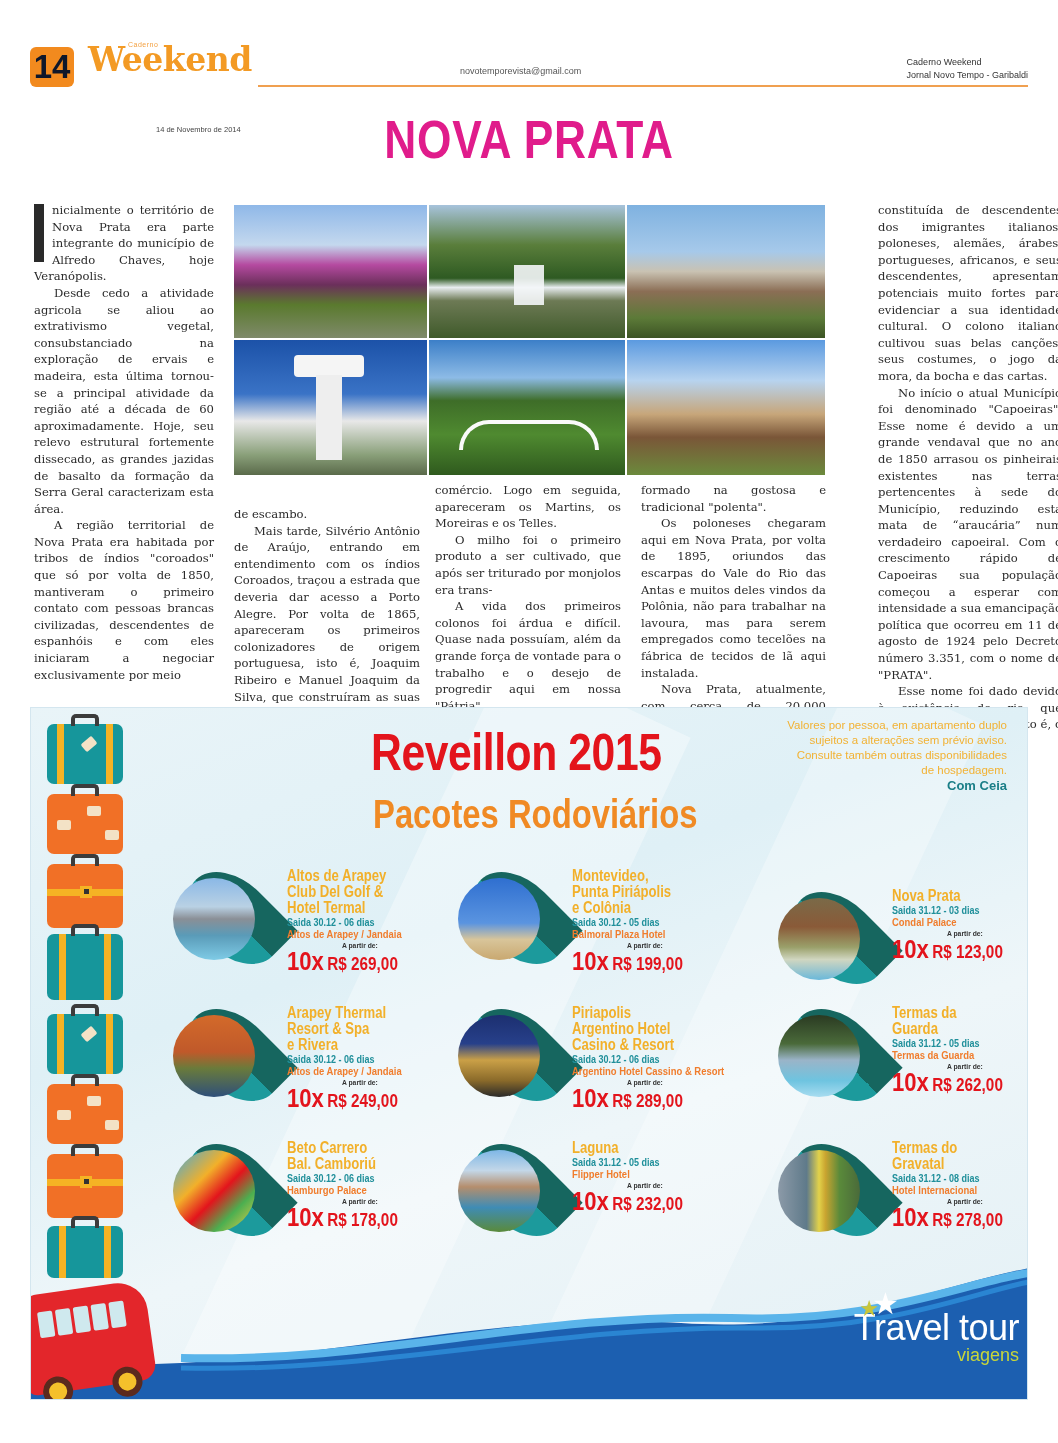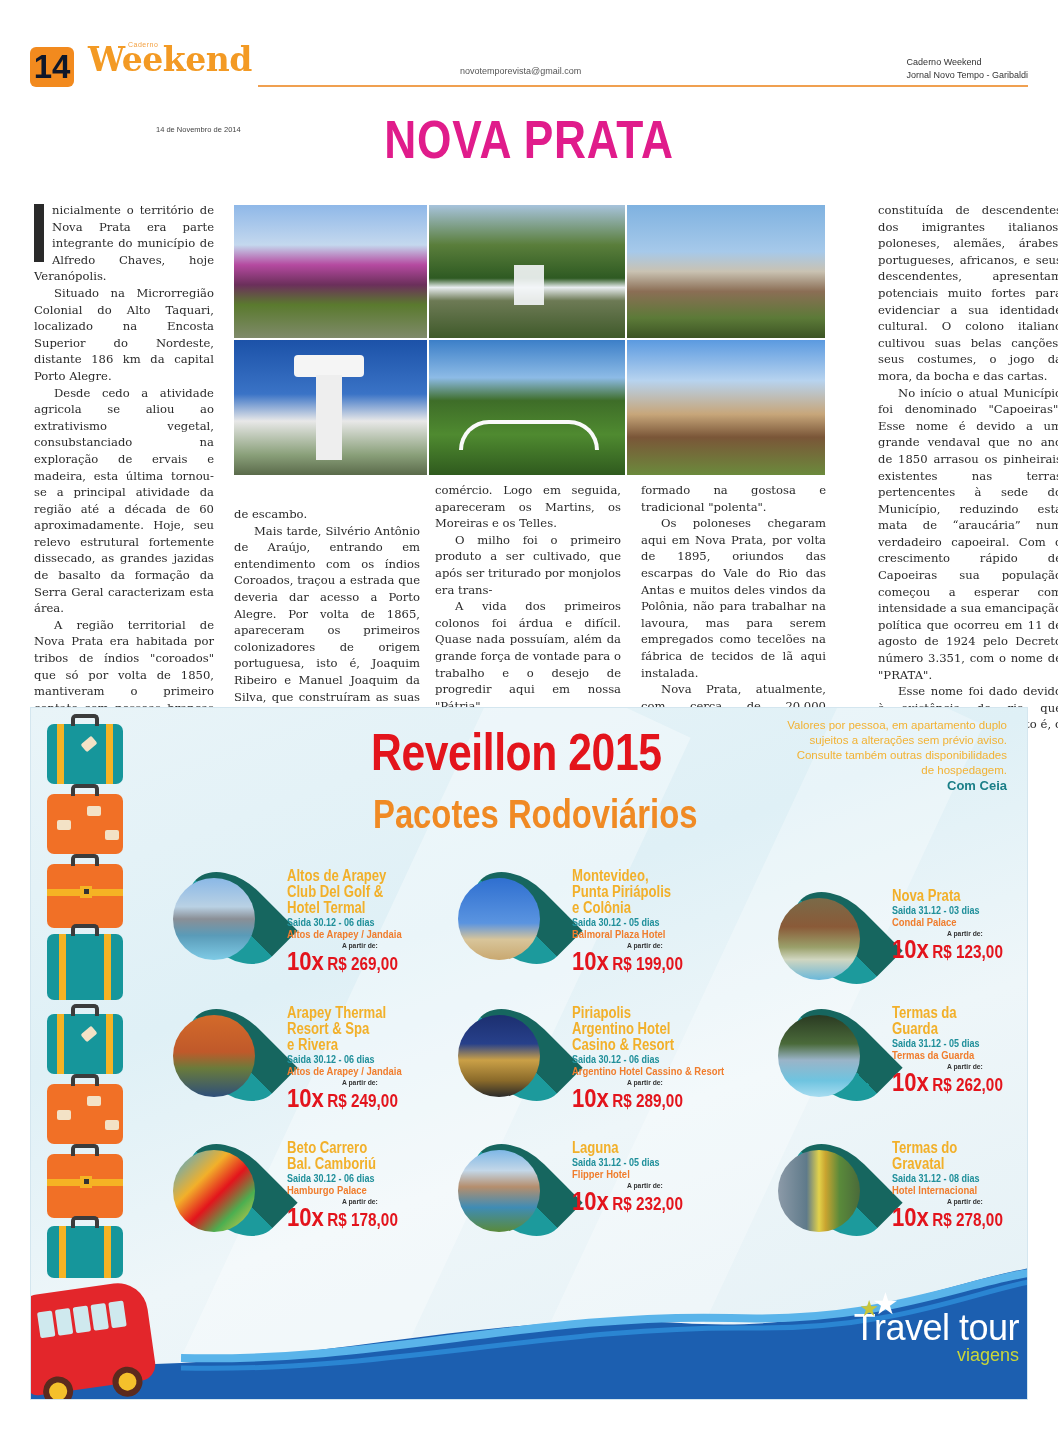--- a/index.html
+++ b/index.html
@@ -120,21 +120,20 @@
     <div>Caderno Weekend</div>
     <div>Jornal Novo Tempo - Garibaldi</div>
   </div>
 </div>
 
 <div class="title">NOVA PRATA</div>
 
 <div class="col col1">
   <span class="dropcap"></span>
   <p class="first">nicialmente o território de Nova Prata era parte integrante do município de Alfredo Chaves, hoje Veranópolis.</p>
-  <p>Situado na Microrregião Colonial do Alto Taquari, localizado na Encosta Superior do Nordeste, distante 186 km da capital Porto Alegre.</p>
   <p>Desde cedo a atividade agricola se aliou ao extrativismo vegetal, consubstanciado na exploração de ervais e madeira, esta última tornou-se a principal atividade da região até a década de 60 aproximadamente. Hoje, seu relevo estrutural fortemente dissecado, as grandes jazidas de basalto da formação da Serra Geral caracterizam esta área.</p>
   <p>A região territorial de Nova Prata era habitada por tribos de índios "coroados" que só por volta de 1850, mantiveram o primeiro contato com pessoas brancas civilizadas, descendentes de espanhóis e com eles iniciaram a negociar exclusivamente por meio</p>
 </div>
 
 <div class="photos">
   <div class="ph ph1"></div>
   <div class="ph ph2">
       <div class="fall"></div>
     </div>
   <div class="ph ph3"></div>

